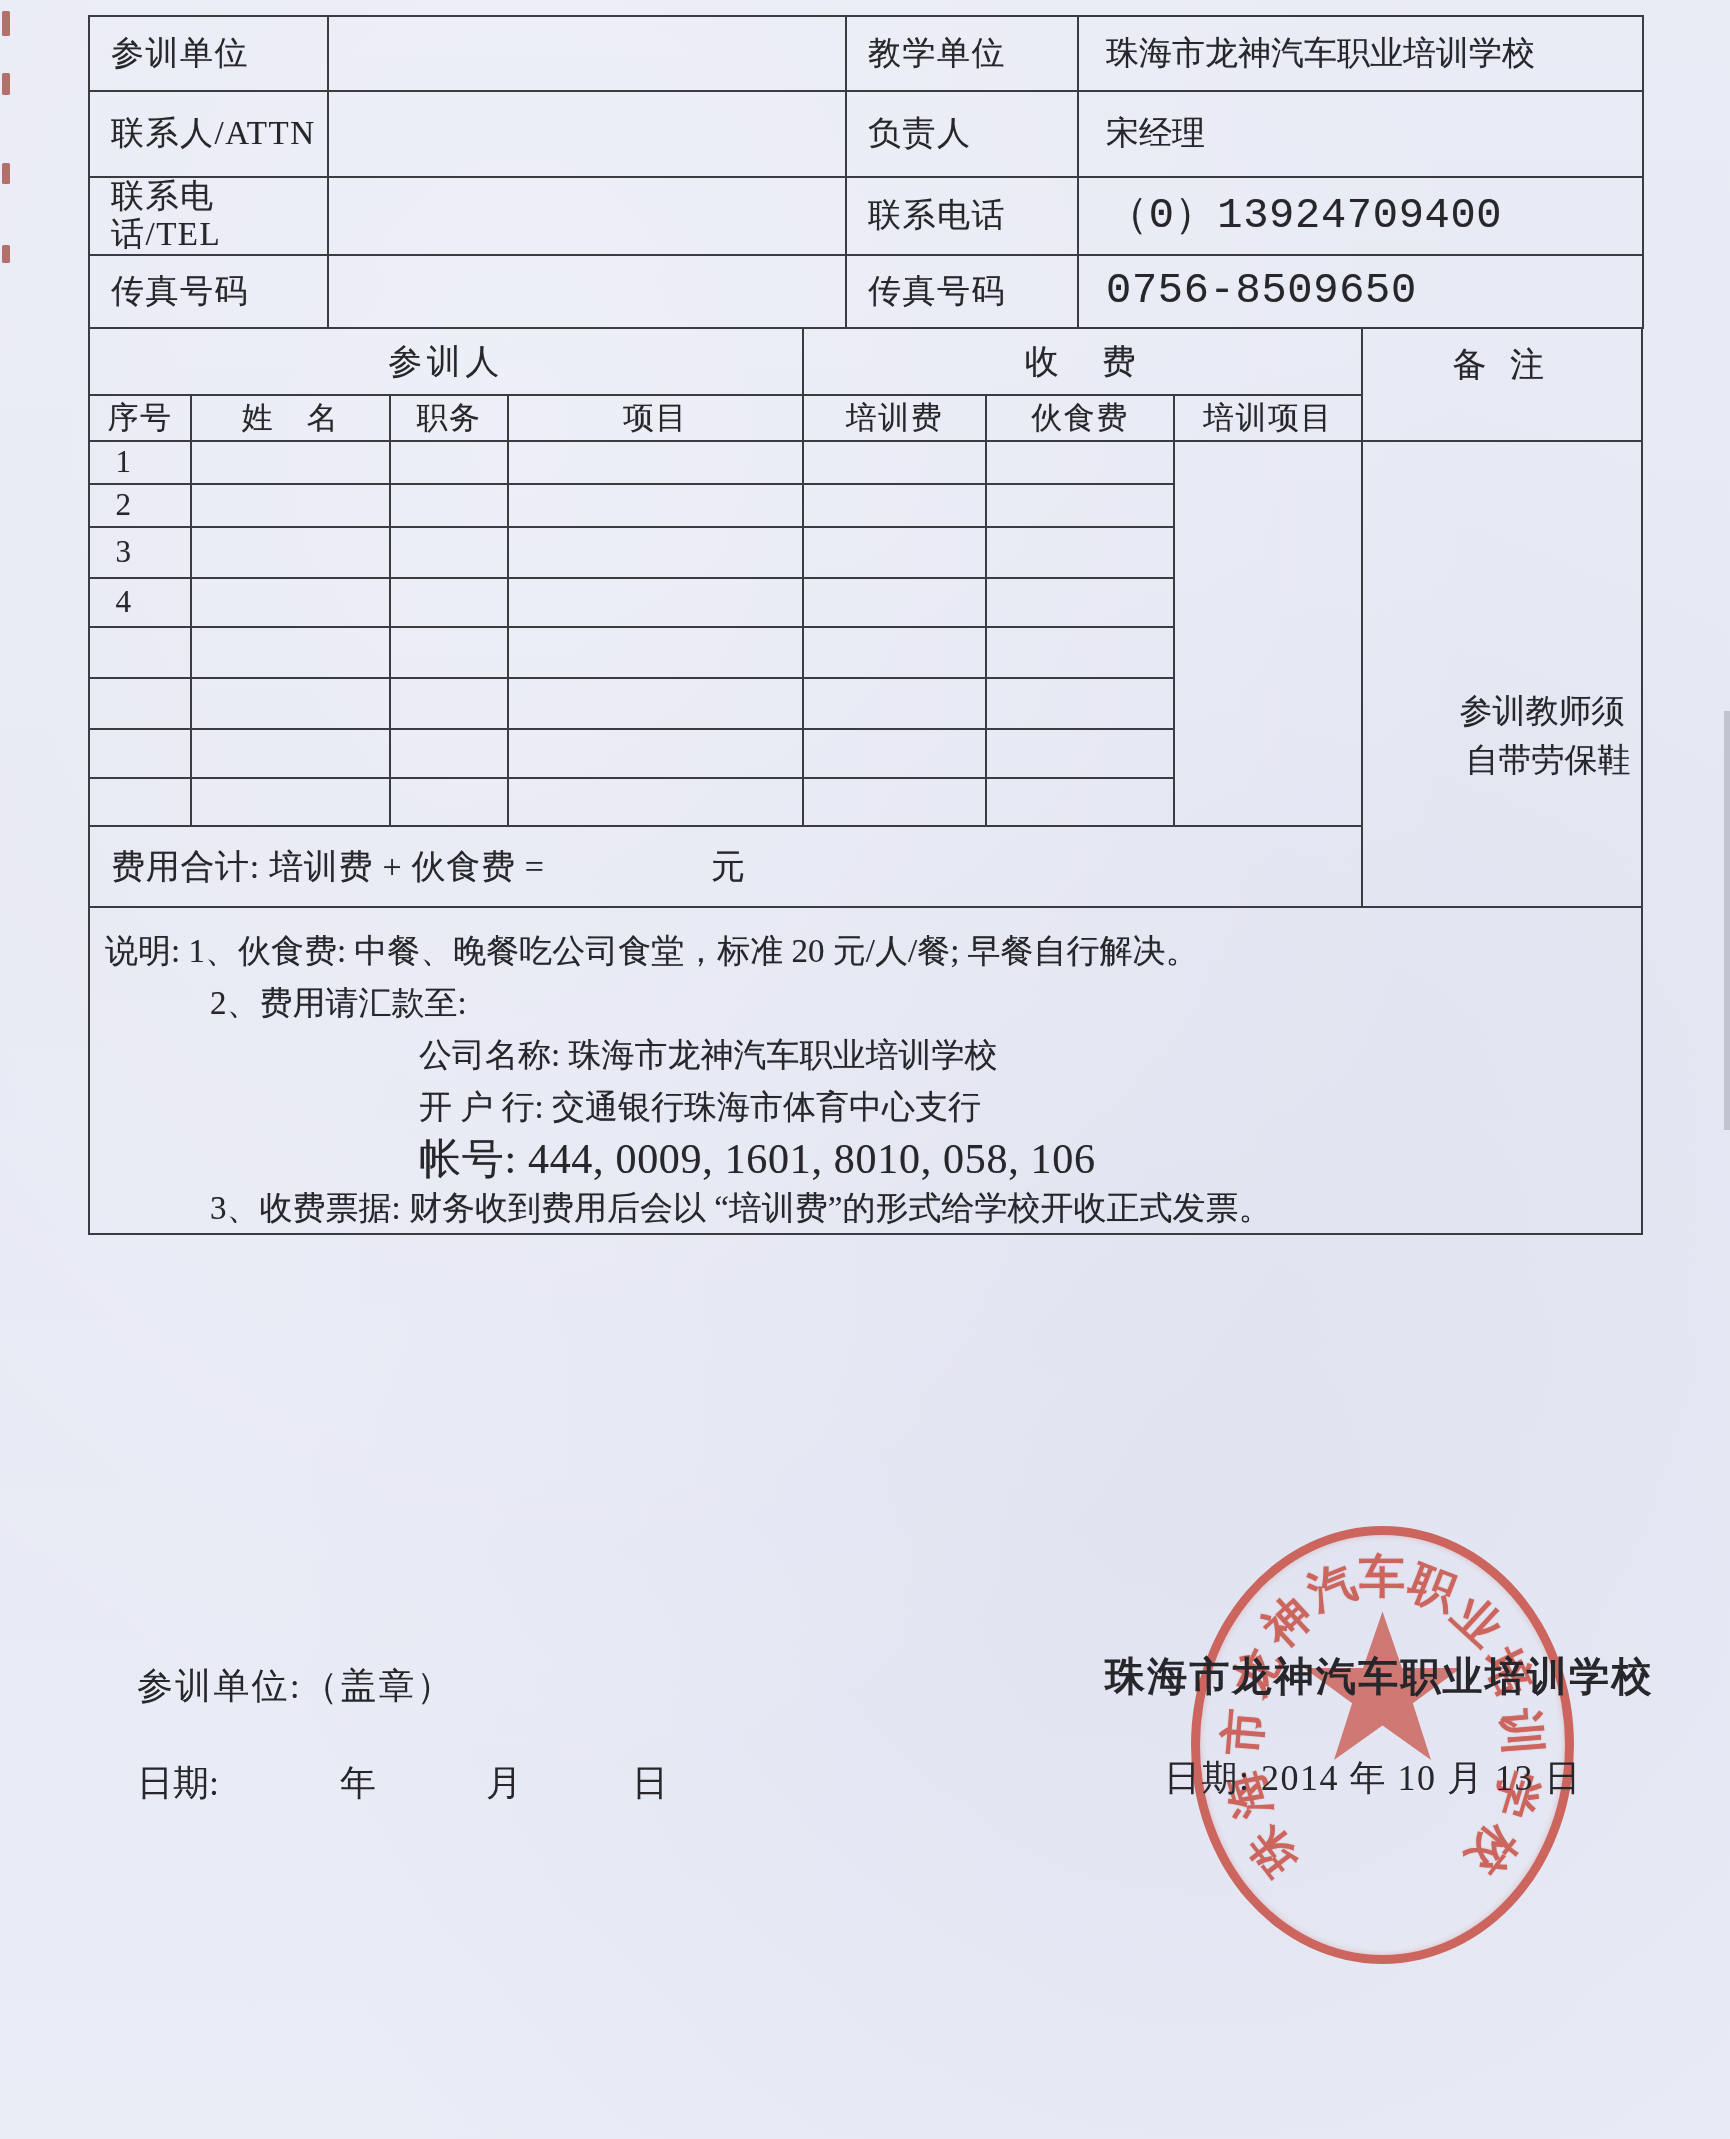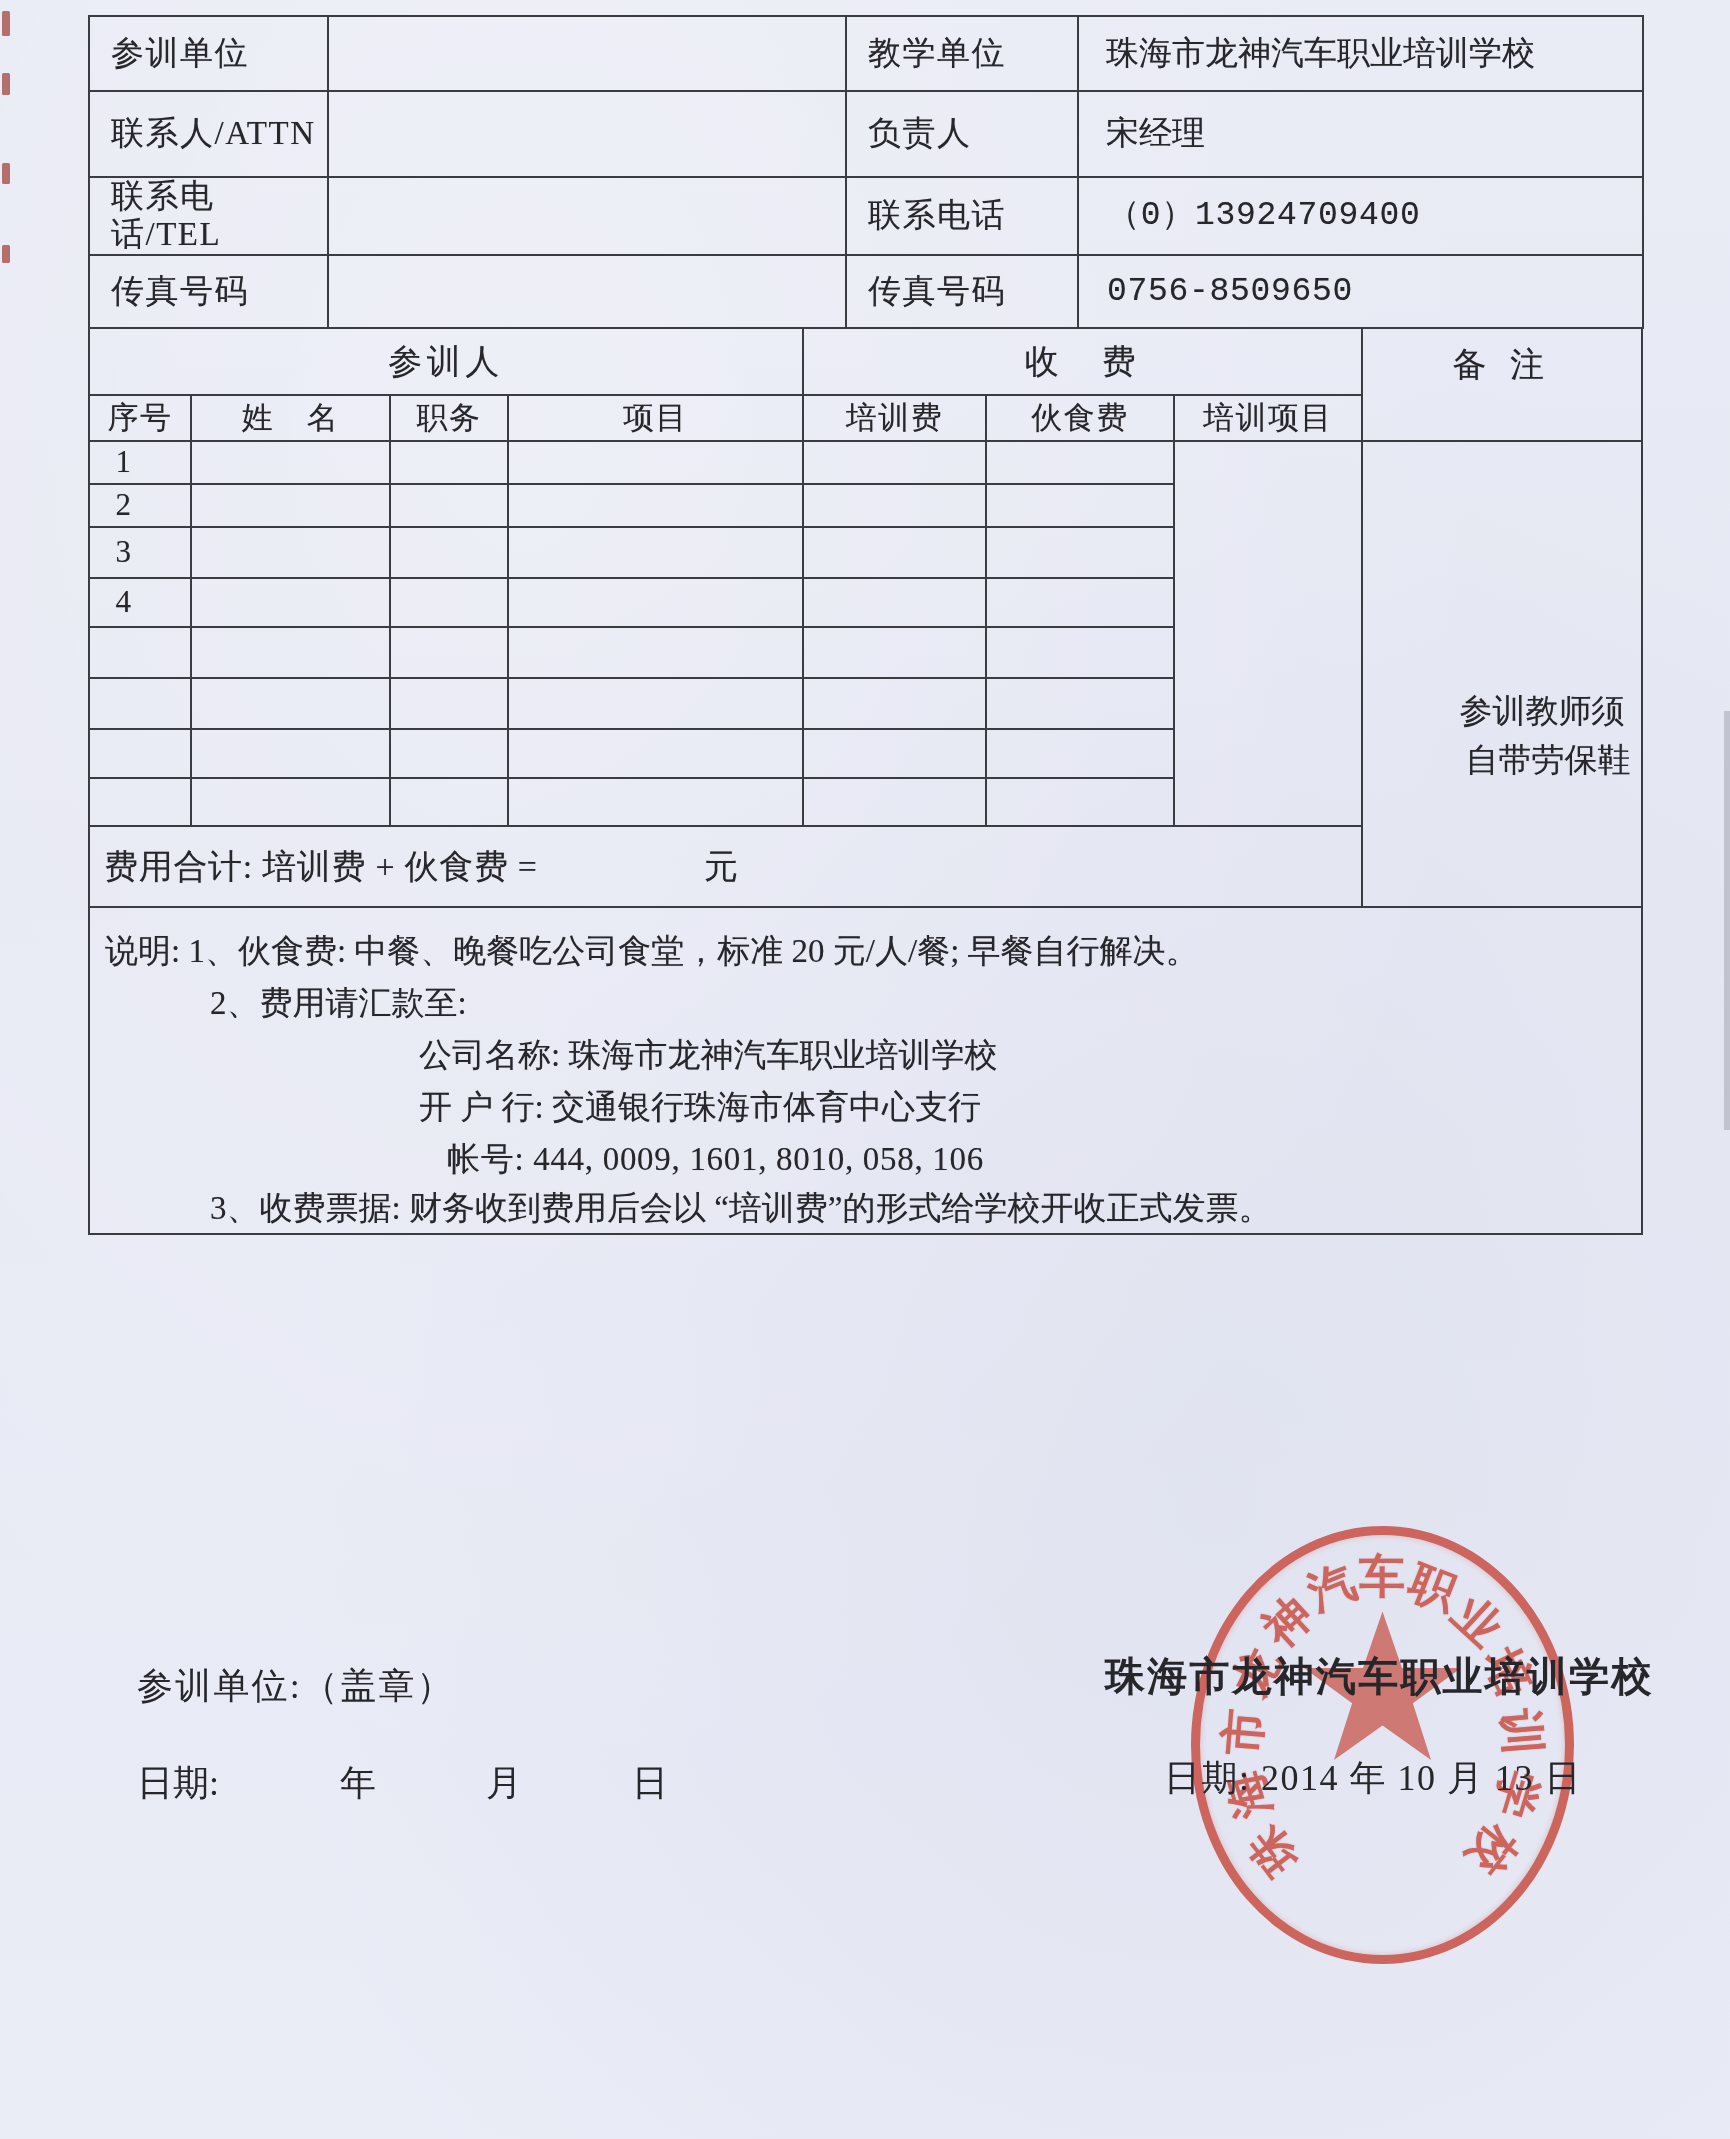--- a/index.html
+++ b/index.html
@@ -19,29 +19,29 @@
   .scan-edge-right{position:absolute;right:0;top:711px;width:6.7px;height:419px;background:rgba(110,112,125,.30);}
   .red-dash{position:absolute;left:1.5px;width:8.2px;background:rgba(150,45,35,.65);border-radius:1.5px;}
 
   .form{position:absolute;left:88px;top:15px;width:1554px;}
   table{border-collapse:collapse;table-layout:fixed;width:1554px;}
   td{border:2.2px solid #3b3b42;padding:0 7.5px;font-size:33px;line-height:1.15;
      text-shadow:0 0 0.7px rgba(45,45,55,.35);overflow:hidden;}
   .t2,.t3{margin-top:-2.2px;}
   .lbl{padding-left:21px;letter-spacing:1.5px;}
   .val{padding-left:27px;}
-  .mono{font-family:"Liberation Mono","DejaVu Sans Mono",monospace;font-size:33px;letter-spacing:0.7px;padding-left:28px;}
+  .mono{font-family:"Liberation Mono","DejaVu Sans Mono",monospace;font-size:42px;letter-spacing:0.7px;}
   .center{text-align:center;}
   .grid-head{text-align:center;font-size:34px;letter-spacing:4.5px;}
   .subhead{text-align:center;font-size:31px;letter-spacing:1.5px;}
   .rownum{font-size:31px;padding-left:25.4px;}
   .beizhu-label{text-align:center;font-size:34px;letter-spacing:7.5px;vertical-align:middle;padding-bottom:39px;}
   .beizhu-body{vertical-align:bottom;text-align:right;font-size:33px;padding:0 10.5px 120px 4.5px;line-height:1.5;}
   .beizhu-body .ln1{padding-right:6px;}
-  .total-cell{font-size:34px;padding-left:14px;letter-spacing:0.7px;}
+  .total-cell{font-size:34px;padding-left:21px;letter-spacing:0.7px;}
   .total-unit{display:inline-block;margin-left:157px;}
   .notes-cell{vertical-align:top;padding:19.4px 15px 0 15px;font-size:33px;border-radius:11px;}
   .notes-cell div{line-height:49px;white-space:nowrap;}
   .n1{margin-left:0;}
   .n2{margin-left:105px;margin-top:3px;}
   .n3,.n4,.n5{margin-left:314px;margin-top:3px;}
   .n6{margin-left:105px;margin-top:0px;}
 
   .footer-left-seal{position:absolute;left:137px;top:1662px;font-size:36px;letter-spacing:2.2px;}
   .footer-left-date{position:absolute;left:137px;top:1759px;font-size:36px;}

